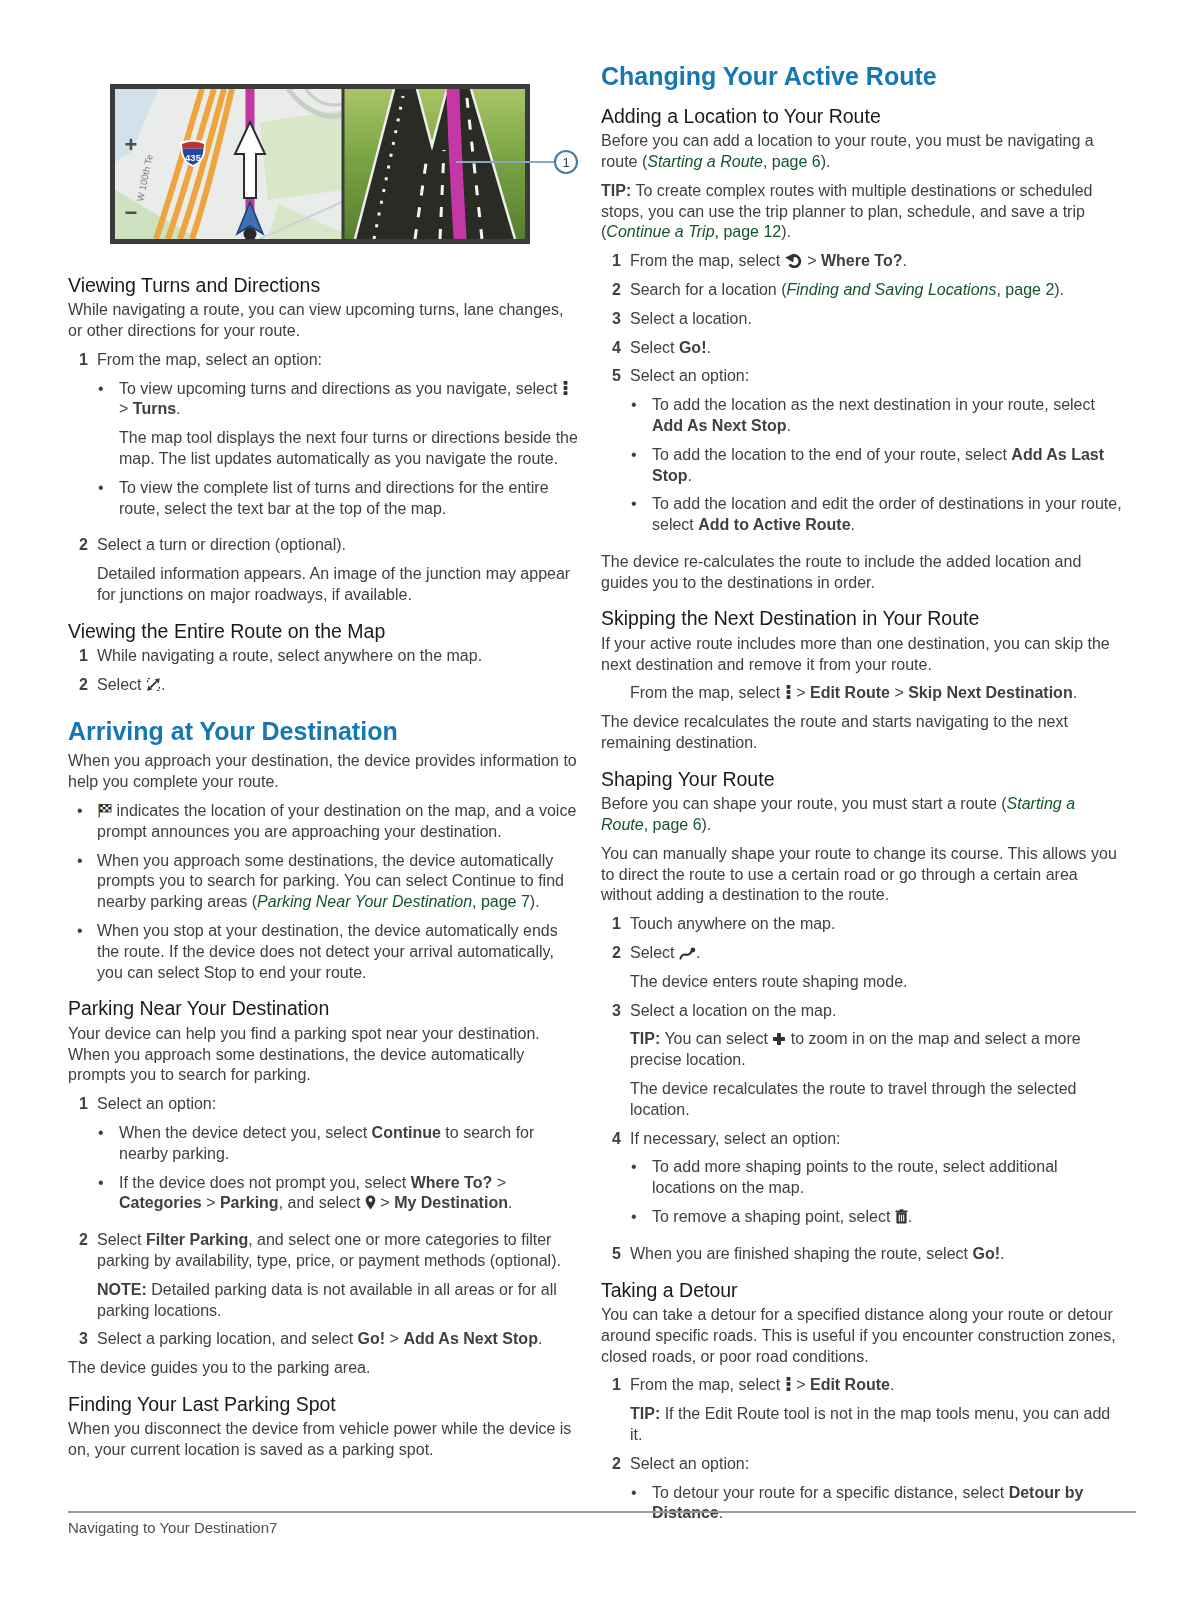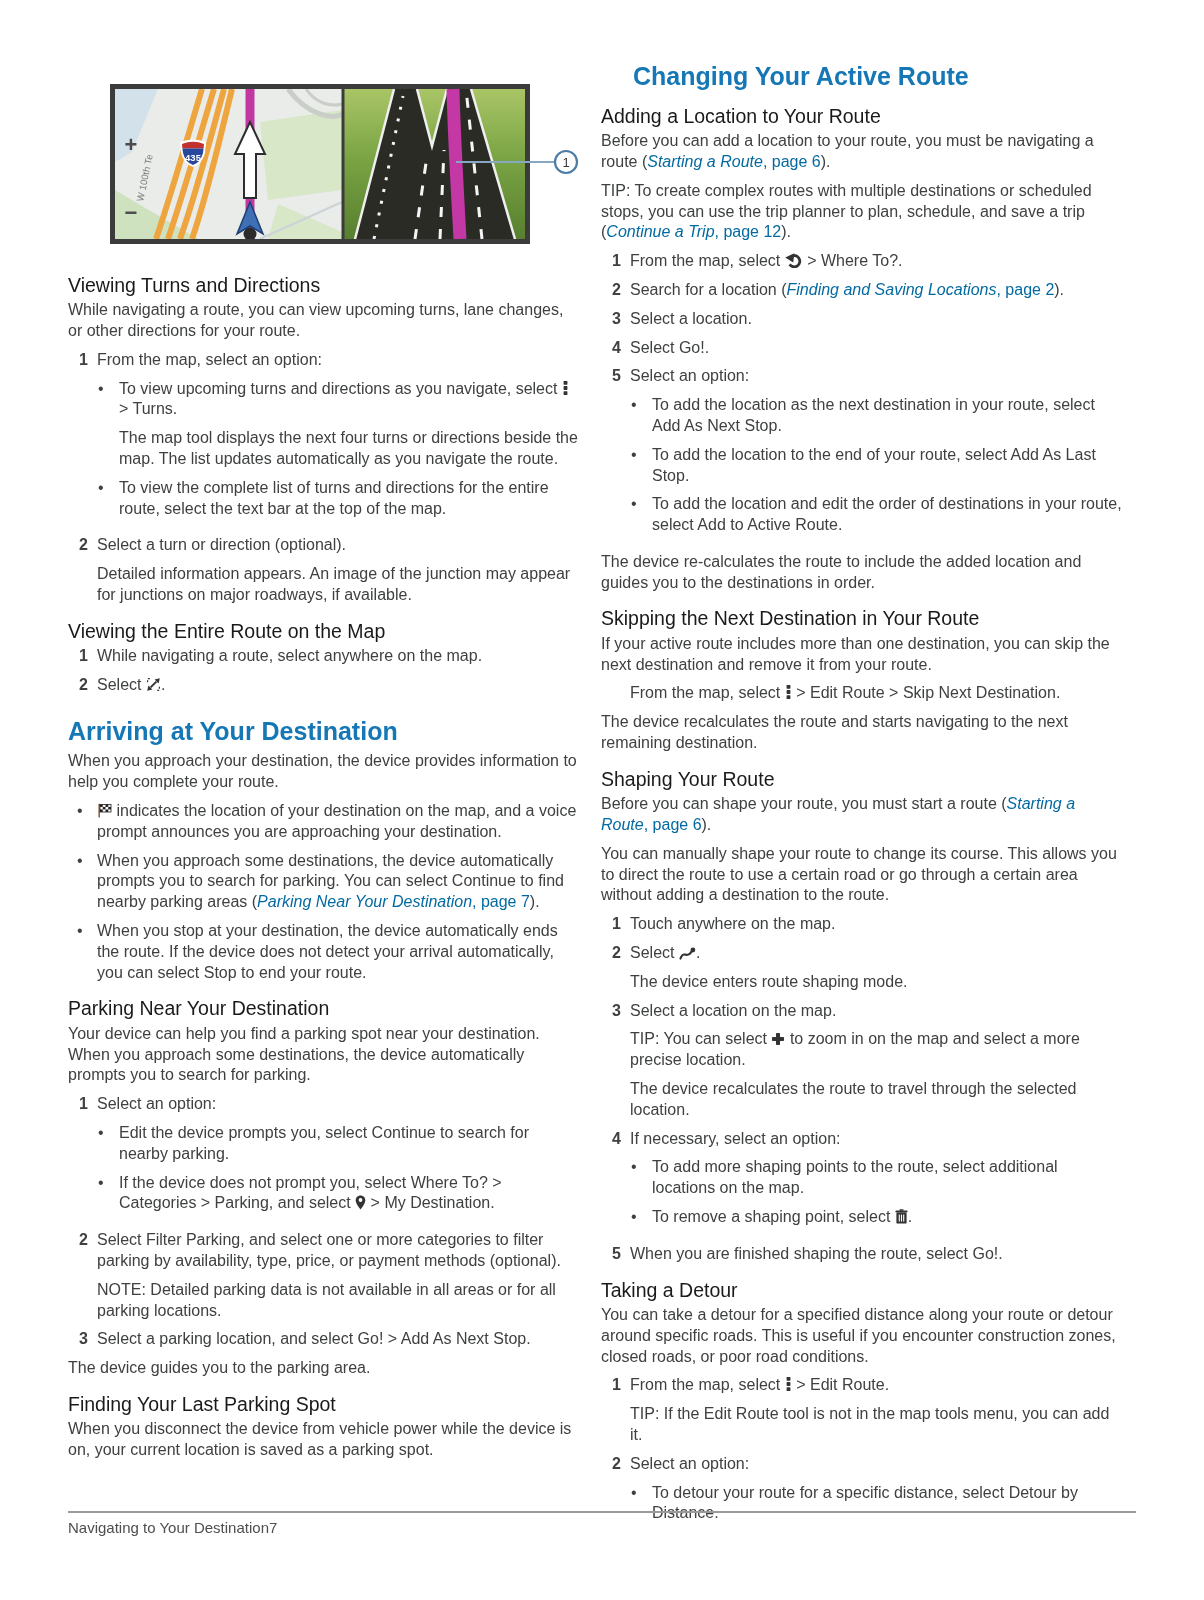--- a/index.html
+++ b/index.html
@@ -3,35 +3,35 @@
 <meta charset="utf-8">
 <style>
   html,body{margin:0;padding:0;background:#ffffff;}
   .page{position:relative;width:1204px;height:1600px;background:#fff;overflow:hidden;
         font-family:"Liberation Sans",sans-serif;color:#3f4040;}
   .col{position:absolute;top:62px;font-size:16px;line-height:1.3;}
   #col-left{left:68px;width:512px;}
   #col-right{left:601px;width:524px;}
   .h2{color:#1577b5;font-size:25px;font-weight:bold;margin:21px 0 6px;line-height:1.15;}
   .h3{color:#1a1a1a;font-size:19.5px;font-weight:normal;margin:14px 0 3px;line-height:1.2;}
-  .col > .h2:first-child{margin-top:0;margin-left:32px;}
+  .col > .h2:first-child{margin-top:0;}
   .p{margin:0 0 8px;}
   .stepsw{margin:0;}
   .step{display:flex;margin:0 0 8px;}
   .num{flex:none;width:29px;padding-left:11px;box-sizing:border-box;font-weight:bold;}
   .stx{flex:1;min-width:0;}
   .bullets{margin:0;}
   .bullets.nest{margin-top:8px;}
   .bul{display:flex;margin:0 0 8px;}
   .bullets.top .bmark{flex:none;width:29px;padding-left:9px;box-sizing:border-box;}
   .bullets.nest .bmark{flex:none;width:22px;padding-left:1px;box-sizing:border-box;}
   .btx{flex:1;min-width:0;}
   .subp{margin-top:8px;}
-  .b{font-weight:normal;margin-top:20px;}
-  .lnk{color:#0369a1;}
+  .b{font-weight:bold;margin-top:20px;}
+  .lnk{color:#14532d;}
   .it{font-style:italic;}
   .ic{display:inline-block;}
   .ic svg{vertical-align:-2px;}
   .figure{margin:22px 0 24px 42px;width:470px;}
   .footer-rule{position:absolute;left:68px;width:1068px;top:1511px;border-top:2px solid #9b9b9b;}
   .footer{position:absolute;left:68px;width:1068px;top:1519px;font-size:15px;color:#4e4e4e;
           display:flex;}
 </style>
 </head>
 <body>
@@ -175,21 +175,21 @@
         </div>
       </div>
       <div class="h3">Parking Near Your Destination</div>
       <div class="p"><span>Your device can help you find a parking spot near your destination. When you approach some destinations, the device automatically prompts you to search for parking.</span></div>
       <div class="stepsw">
         <div class="step">
           <span class="num">1</span>
           <div class="stx"><span>Select an option:</span><div class="bullets nest">
               <div class="bul">
                 <span class="bmark">•</span>
-                <div class="btx"><span>Edit the device prompts you, select </span><span class="b">Continue</span><span> to search for nearby parking.</span></div>
+                <div class="btx"><span>When the device detect you, select </span><span class="b">Continue</span><span> to search for nearby parking.</span></div>
               </div>
               <div class="bul">
                 <span class="bmark">•</span>
                 <div class="btx"><span>If the device does not prompt you, select </span><span class="b">Where To?</span><span> &gt; </span><span class="b">Categories</span><span> &gt; </span><span class="b">Parking</span><span>, and select </span><span class="ic"><svg width="11" height="15" viewBox="0 0 11 15">
                       <path d="M5.5 0.5 C2.6 0.5 0.7 2.7 0.7 5.2 C0.7 8.6 5.5 14.5 5.5 14.5 C5.5 14.5 10.3 8.6 10.3 5.2 C10.3 2.7 8.4 0.5 5.5 0.5 Z" fill="#333"></path>
                       <circle cx="5.5" cy="5" r="1.9" fill="#fff"></circle>
                     </svg></span><span> &gt; </span><span class="b">My Destination</span><span>.</span></div>
               </div>
             </div></div>
         </div>

